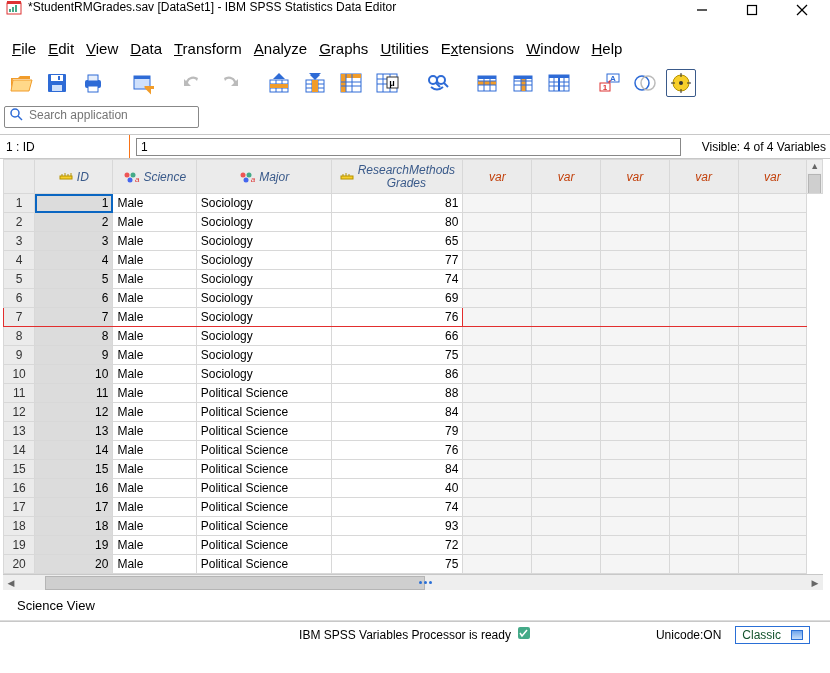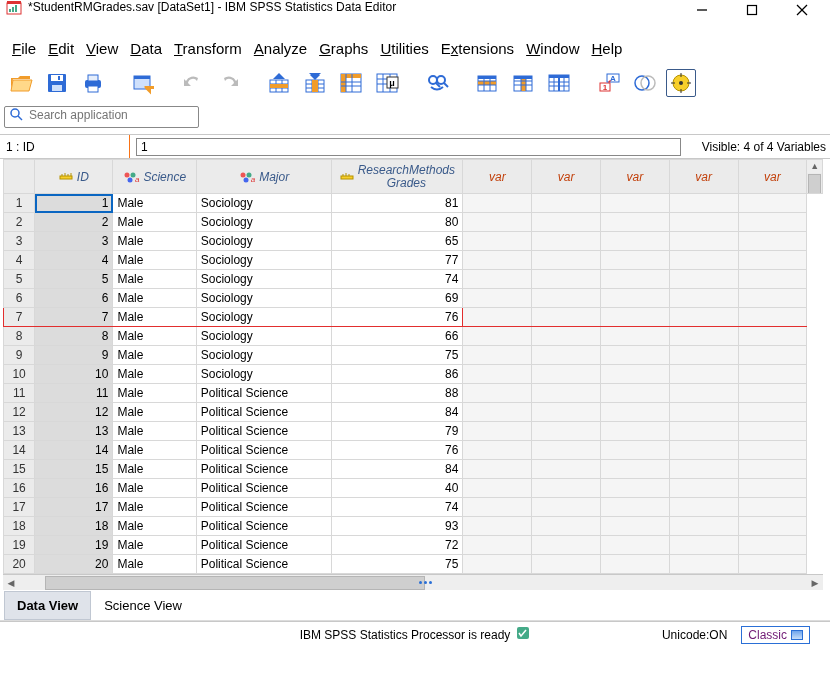--- a/index.html
+++ b/index.html
@@ -88,21 +88,21 @@
   .hsb .splitter{position:absolute;left:50%;top:0;width:24px;height:14px;display:flex;align-items:center;justify-content:center;}
   .hsb .splitter span{width:3px;height:3px;background:#2a6fd6;border-radius:50%;margin:0 1px;}
   
   .tabs{display:flex;align-items:center;padding:4px 4px;height:30px;}
   .tab{padding:6px 12px;font-size:13px;border:1px solid transparent;}
   .tab.active{font-weight:bold;background:#dfe3ea;border:1px solid #c0c7d2;}
   
   .statusbar{display:flex;align-items:center;justify-content:center;height:26px;font-size:12px;border-top:1px solid #c8c8c8;position:relative;}
   .statusbar .center{display:flex;align-items:center;gap:6px;}
   .statusbar .right{position:absolute;right:20px;display:flex;align-items:center;gap:14px;}
-  .classic-btn{border:1px solid #2a6fd6;padding:1px 6px;color:#701a75;display:flex;align-items:center;gap:4px;}
+  .classic-btn{border:1px solid #2a6fd6;padding:1px 6px;color:#14532d;display:flex;align-items:center;gap:10px;}
   .classic-btn .sq{width:12px;height:10px;background:linear-gradient(#6fa5ec,#c7def9);border:1px solid #2a6fd6;}
   hr.sep{border:none;border-top:1px solid #dcdcdc;margin:0;}
 </style>
 </head>
 <body>
 
 <div class="titlebar">
   <span class="app-icon">
     <svg viewBox="0 0 16 16">
         <rect x="1" y="3" width="14" height="11" fill="#fff" stroke="#d33" stroke-width="1"></rect>
@@ -652,29 +652,28 @@
   <div class="splitter">
         <span></span>
         <span></span>
         <span></span>
       </div>
   <div class="arrow">▶</div>
 </div>
 </div>
 
 <div class="tabs">
-  <div class="tab active">Data View</div>
   <div class="tab">Science View</div>
 </div>
 
 <hr class="sep">
 
 <div class="statusbar">
   <div class="center">
-    <span>IBM SPSS Statistics Processor is ready</span>
+    <span>IBM SPSS Variables Processor is ready</span>
     <span><svg width="14" height="14">
           <rect x="1" y="1" width="12" height="12" rx="2" fill="#4a8"></rect>
           <path d="M3 7l2 3 5-6" fill="none" stroke="#fff" stroke-width="1.5"></path>
         </svg></span>
   </div>
   <div class="right">
     <span>Unicode:ON</span>
     <div class="classic-btn">
       <span>Classic</span>
       <span class="sq"></span>

